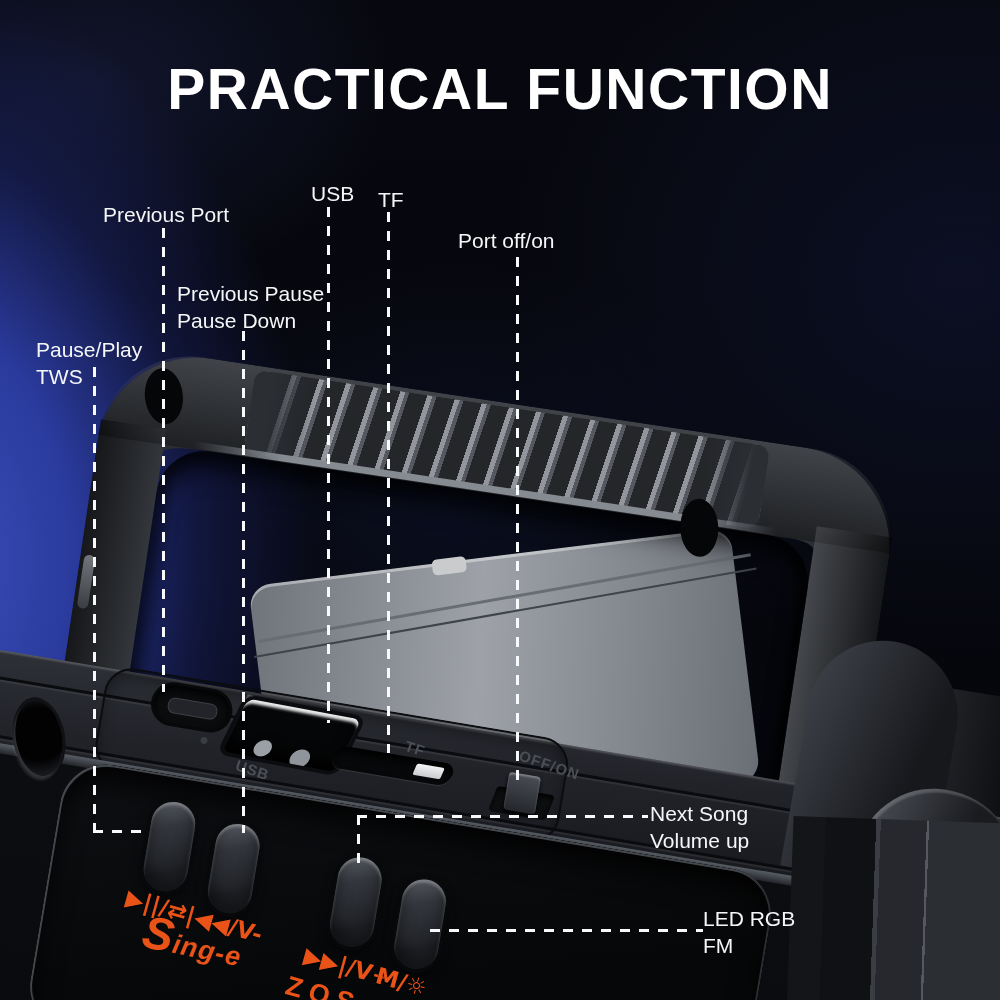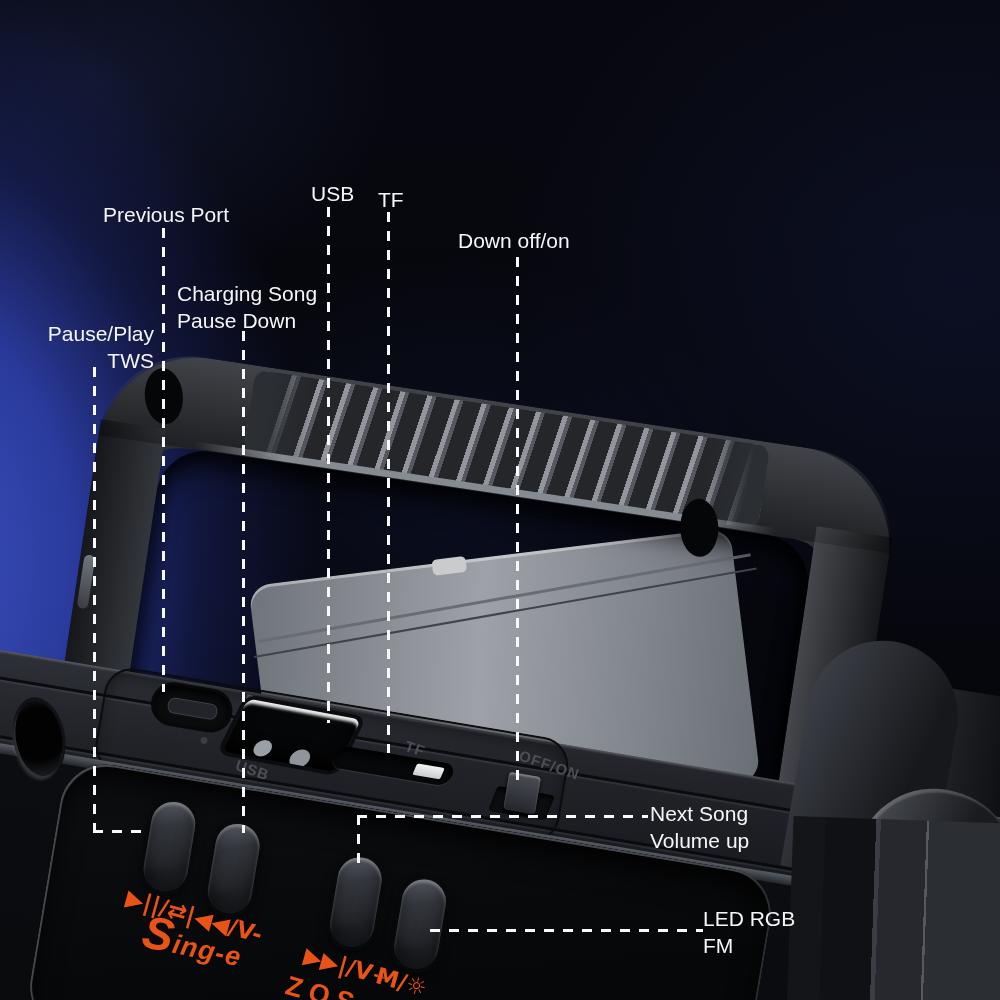--- a/index.html
+++ b/index.html
@@ -13,21 +13,21 @@
         radial-gradient(600px 500px at 96% 28%, rgba(18,24,58,.5), transparent 75%),
         radial-gradient(420px 320px at 46% 50%, rgba(18,26,64,.35), transparent 75%),
         linear-gradient(180deg,#07080f 0%,#05060b 100%);}
   .bg-strip{position:absolute;left:0;top:835px;width:20px;height:165px;
       background:linear-gradient(180deg,#2c3f9e,#18246e);}
   
   .title{position:absolute;top:56px;left:50%;transform:translateX(-50%);
          color:#fff;font-size:57px;font-weight:bold;letter-spacing:1.5px;white-space:nowrap;}
   
   .lbl{position:absolute;color:#f5f6f8;font-size:21px;line-height:27px;font-weight:400;z-index:9;}
-  .lbl.center{text-align:right;}
+  .lbl.center{text-align:left;margin-top:16px;}
   
   .dl{position:absolute;z-index:8;}
   .dl.v{width:3px;background:repeating-linear-gradient(180deg,#f8f9fa 0 10px,transparent 10px 19px);}
   .dl.h{height:3px;background:repeating-linear-gradient(90deg,#f8f9fa 0 10px,transparent 10px 19px);}
   
   .platform{position:absolute;left:262px;top:556px;width:485px;height:255px;z-index:2;
       transform:rotate(-7deg);border-radius:22px;
       background:linear-gradient(100deg,#6f737a 0%,#9ea2a8 45%,#82868d 75%,#6a6e75 100%);
       box-shadow:inset 0 3px 0 rgba(255,255,255,.4);}
   .platform-notch{position:absolute;left:185px;top:-4px;width:34px;height:16px;border-radius:5px;background:#c9cbcd;}
@@ -133,20 +133,21 @@
       background:radial-gradient(circle at 50% 45%,#020203 55%,#1b1d21 90%);
       box-shadow:-3px 4px 3px rgba(255,255,255,.14),0 0 0 3px #101114;transform:rotate(-10deg);}
 </style>
 </head>
 <body>
 
 <div class="stage">
   <div class="bg"></div>
   <div class="bg-strip"></div>
 
+  <div class="title">PRACTICAL FUNCTION</div>
 
   <div class="platform">
     <div class="platform-notch"></div>
   </div>
   <div class="back-edge1"></div>
   <div class="back-edge2"></div>
 
   <div class="right-sliver"></div>
   <div class="right-post"></div>
 
@@ -214,23 +215,23 @@
   <div class="dl v" style="left:516px;top:257px;height:524px"></div>
   <div class="dl v" style="left:93px;top:367px;height:466px"></div>
   <div class="dl h" style="left:93px;top:830px;width:55px"></div>
   <div class="dl h" style="left:357px;top:815px;width:291px"></div>
   <div class="dl v" style="left:357px;top:815px;height:54px"></div>
   <div class="dl h" style="left:430px;top:929px;width:273px"></div>
 
   <div class="lbl" style="left:103px;top:201px">Previous Port</div>
   <div class="lbl" style="left:311px;top:180px">USB</div>
   <div class="lbl" style="left:378px;top:186px">TF</div>
-  <div class="lbl" style="left:458px;top:227px">Down off/on</div>
+  <div class="lbl" style="left:458px;top:227px">Port off/on</div>
   <div class="lbl" style="left:177px;top:280px">
-    <span>Charging Song</span><br>
+    <span>Previous Pause</span><br>
     <span>Pause Down</span>
   </div>
   <div class="lbl center" style="left:36px;top:320px;width:118px">
     <span>Pause/Play</span><br>
     <span>TWS</span>
   </div>
   <div class="lbl" style="left:703px;top:905px">
     <span>LED RGB</span><br>
     <span>FM</span>
   </div>

